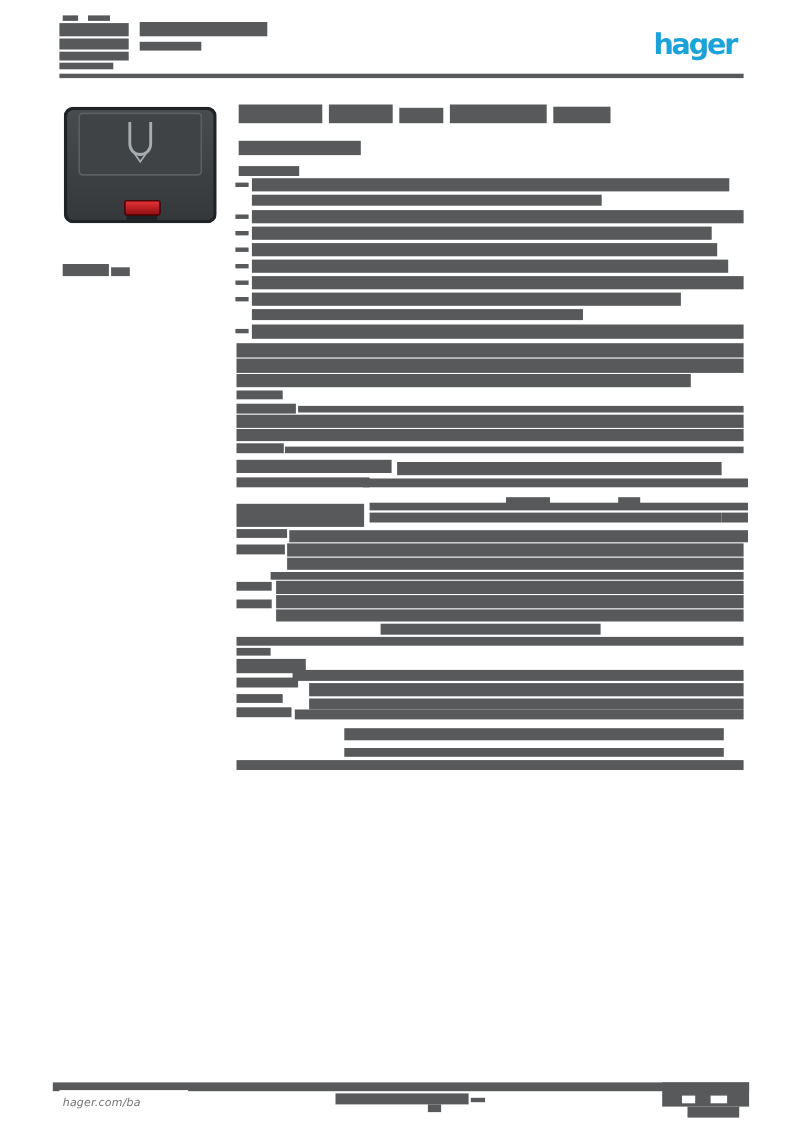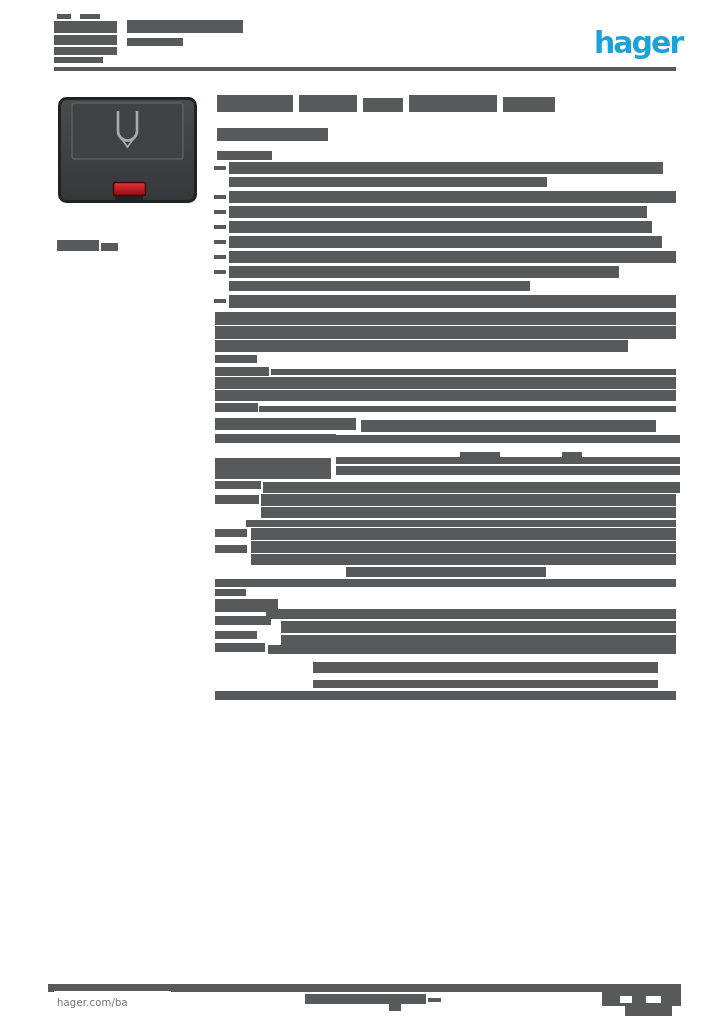--- a/index.html
+++ b/index.html
@@ -6,21 +6,21 @@
   html,body{margin:0;padding:0;background:#ffffff;}
   #page{
     position:relative;width:724px;height:1024px;margin:0 auto;
     background:#ffffff;overflow:hidden;
     font-family:"DejaVu Sans","Liberation Sans",sans-serif;
   }
   .layer{position:absolute;inset:0;}
   .bar{position:absolute;}
   .hager-logo{
     position:absolute;left:594px;top:28px;
-    font-size:30px;font-weight:bold;letter-spacing:-2px;line-height:1;
+    font-size:26px;font-weight:bold;letter-spacing:-2px;line-height:1;
     font-family:"DejaVu Sans","Liberation Sans",sans-serif;
   }
   .device{position:absolute;left:58px;top:97px;}
   .footer-whitebox{
     position:absolute;left:54px;top:991px;width:117px;height:26px;
     background:#ffffff;
   }
   .footer-link{
     position:absolute;left:3px;top:7px;
     font-size:10px;line-height:1;letter-spacing:0.2px;
@@ -164,16 +164,16 @@
       <div class="bar" style="left: 48px; top: 984px; width: 633px; height: 8px; background: rgb(88, 89, 91);"></div>
       <div class="bar" style="left: 305px; top: 994px; width: 121px; height: 10px; background: rgb(88, 89, 91);"></div>
       <div class="bar" style="left: 389px; top: 1004px; width: 12px; height: 7px; background: rgb(88, 89, 91);"></div>
       <div class="bar" style="left: 428px; top: 998px; width: 13px; height: 4px; background: rgb(88, 89, 91);"></div>
       <div class="bar" style="left: 602px; top: 984px; width: 79px; height: 22px; background: rgb(88, 89, 91);"></div>
       <div class="bar" style="left: 625px; top: 1006px; width: 47px; height: 10px; background: rgb(88, 89, 91);"></div>
       <div class="bar" style="left: 620px; top: 996px; width: 12px; height: 7px; background: rgb(255, 255, 255);"></div>
       <div class="bar" style="left: 646px; top: 996px; width: 15px; height: 7px; background: rgb(255, 255, 255);"></div>
     </div>
   <div class="footer-whitebox">
-    <span class="footer-link" style="color: rgb(115, 117, 119);">hager.com/ba</span>
+    <span class="footer-link" style="color: rgb(115, 117, 119); font-style: italic;">hager.com/ba</span>
   </div>
 
 </div>
 
 </body></html>

